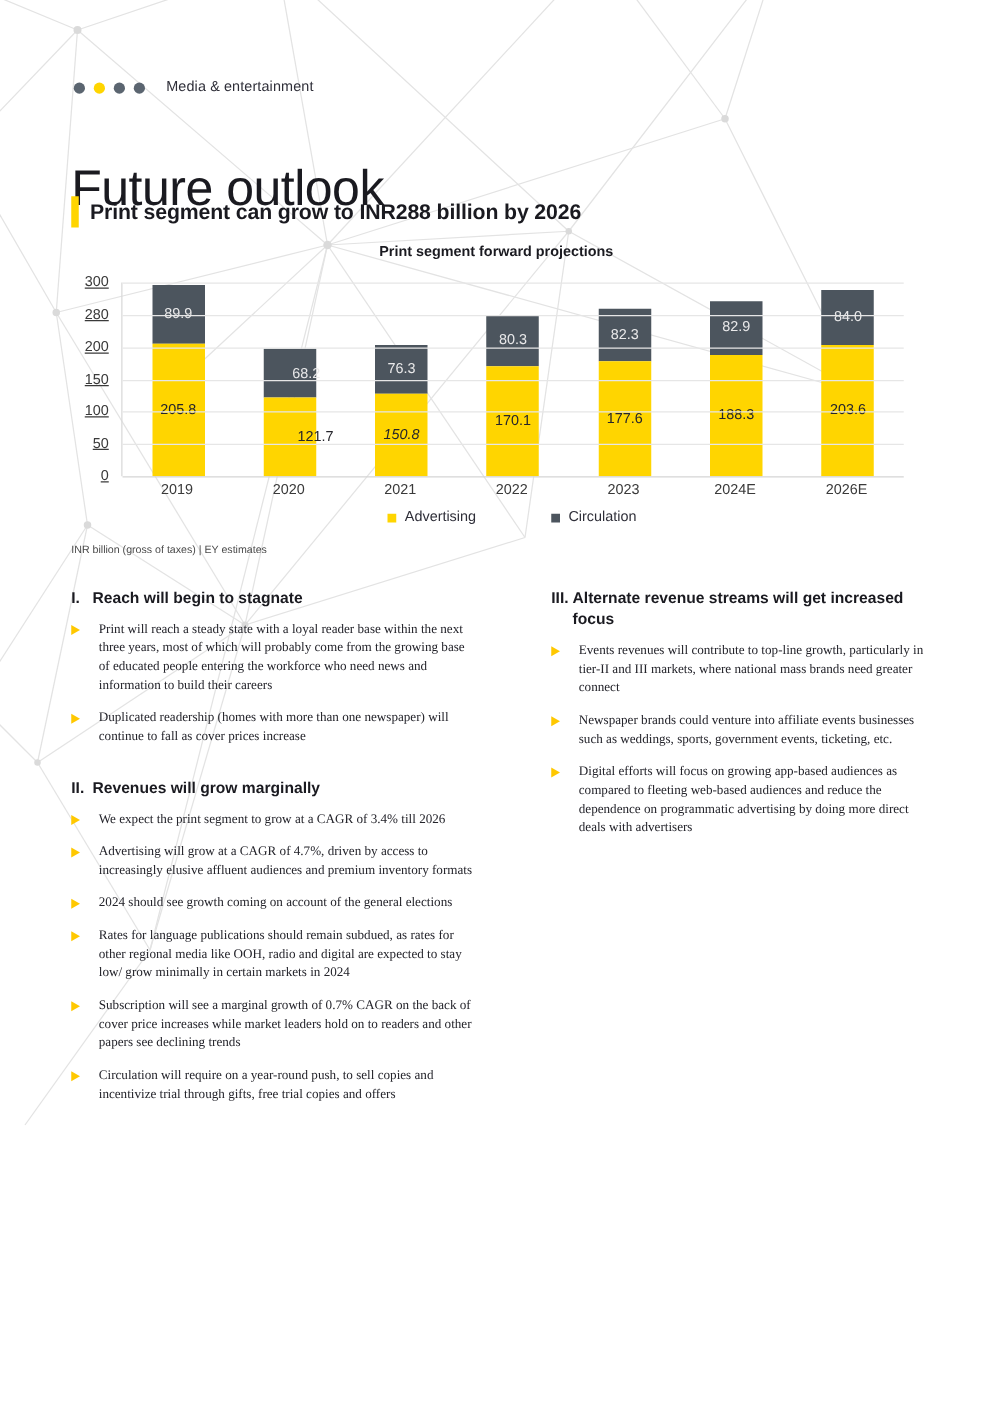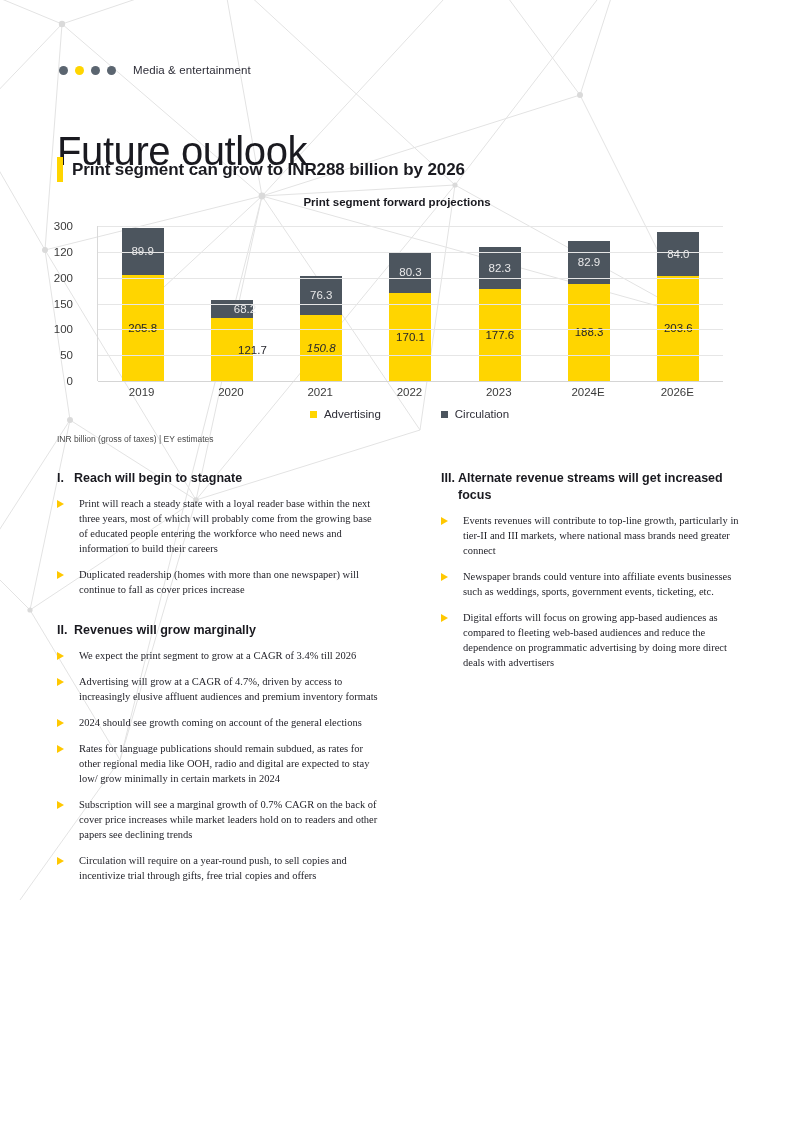--- a/index.html
+++ b/index.html
@@ -113,25 +113,26 @@
     height: 155px;
   }
   .y-axis {
     position: absolute;
     left: 0; top: 0;
     width: 36px;
     height: 155px;
   }
   .y-tick {
     position: absolute;
-    right: 20px;
+    right: 6px;
     font-size: 11.5px;
     color: #3a3a3a;
     transform: translateY(-50%);
     white-space: nowrap;
+    text-decoration: underline;
   }
   .plot-area {
     position: absolute;
     left: 40px; top: 0;
     width: 625px;
     height: 155px;
     border-left: 1px solid #d9d9d9;
   }
   .gridline {
     position: absolute;
@@ -344,38 +345,38 @@
     <div class="subtitle-rule"></div>
     <div class="subtitle">Print segment can grow to INR288 billion by 2026</div>
   </div>
 
   <div class="chart-block">
     <div class="chart-title">Print segment forward projections</div>
 
     <div class="plot">
       <div class="y-axis">
           <div class="y-tick" style="top: 0px;">300</div>
-          <div class="y-tick" style="top: 25.8333px;">120</div>
+          <div class="y-tick" style="top: 25.8333px;">280</div>
           <div class="y-tick" style="top: 51.6667px;">200</div>
           <div class="y-tick" style="top: 77.5px;">150</div>
           <div class="y-tick" style="top: 103.333px;">100</div>
           <div class="y-tick" style="top: 129.167px;">50</div>
           <div class="y-tick" style="top: 155px;">0</div>
         </div>
       <div class="plot-area">
         <div class="bars">
             <div class="bar-col">
               <div class="bar-stack">
                 <div class="seg circ" style="height: 46.4483px;">89.9</div>
                 <div class="seg adv" style="height: 106.33px;">205.8</div>
               </div>
             </div>
             <div class="bar-col">
               <div class="bar-stack">
-                <div class="seg circ" style="height: 18px; padding-left: 26px;">68.2</div>
+                <div class="seg circ" style="height: 39px; padding-left: 26px;">68.2</div>
                 <div class="seg adv" style="height: 62.8783px; padding-left: 41px;">121.7</div>
               </div>
             </div>
             <div class="bar-col">
               <div class="bar-stack">
                 <div class="seg circ" style="height: 39.4217px;">76.3</div>
                 <div class="seg adv" style="height: 66px; font-style: italic;">150.8</div>
               </div>
             </div>
             <div class="bar-col">

